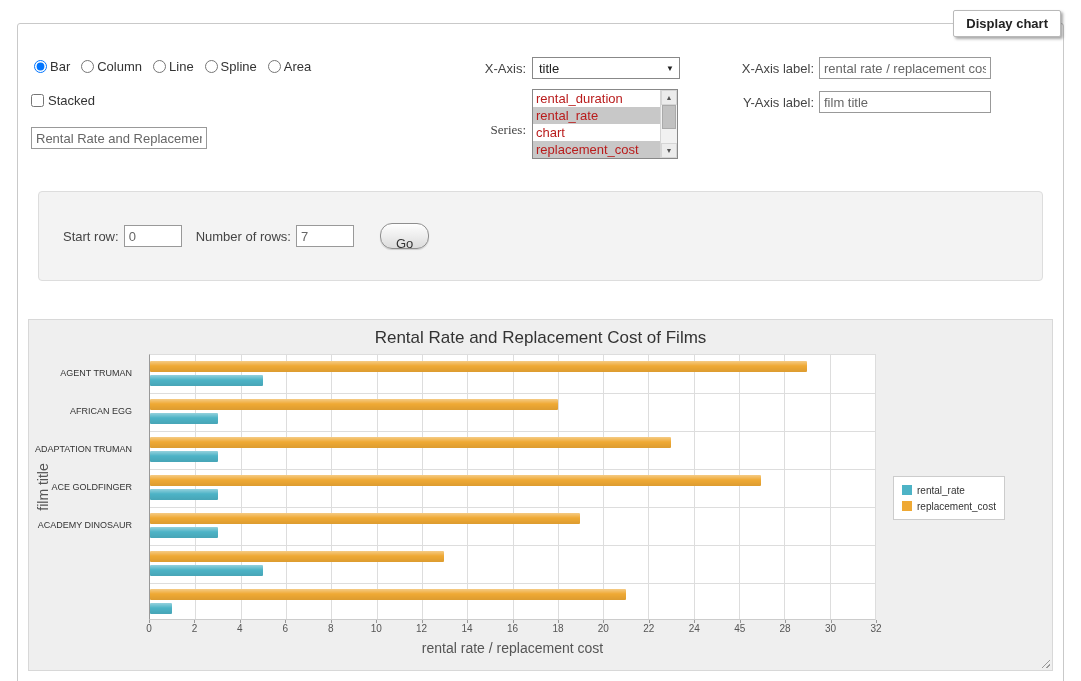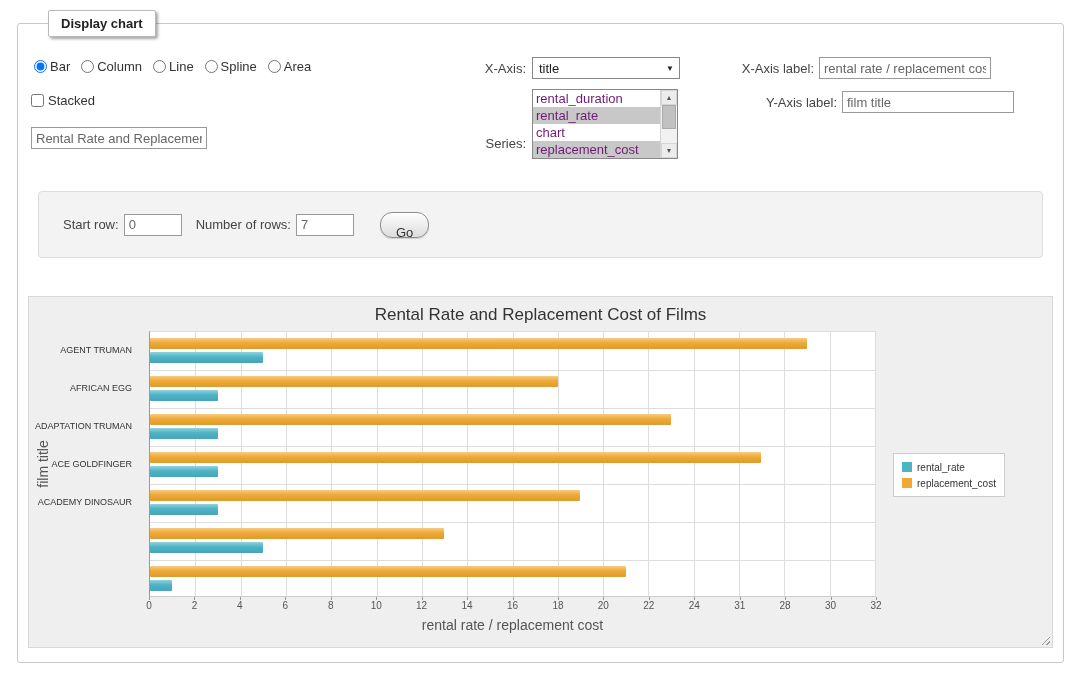--- a/index.html
+++ b/index.html
@@ -1,56 +1,56 @@
 <!DOCTYPE html>
 <html><head>
 <meta charset="utf-8">
 <style>
   * { box-sizing: border-box; }
   html, body { margin:0; padding:0; background:#fff; }
   body { width:1081px; height:681px; font-family:"Liberation Sans","DejaVu Sans",sans-serif; font-size:13px; color:#333; overflow:hidden; }
 
   fieldset.main { position:relative; margin:10px 17px 0; border:1px solid #c9c9c9; border-radius:3px; padding:0 10px 14px; }
-  legend.tab { margin-left:20px; padding:5px 12px; border:1px solid #b9b9b9; background:#fff; font-weight:bold; font-size:13px; color:#222; box-shadow:2px 2px 3px rgba(0,0,0,0.35); border-radius:2px; }
+  legend.tab { margin-left:8px; padding:5px 12px; border:1px solid #b9b9b9; background:#fff; font-weight:bold; font-size:13px; color:#222; box-shadow:2px 2px 3px rgba(0,0,0,0.35); border-radius:2px;text-align:right; }
 
   .controls { position:relative; height:132px; margin-top:8px; }
   .grp { position:absolute; display:flex; align-items:center; }
   .grp-types { top:14px; left:6px; }
   .radio-item { display:flex; align-items:center; margin-right:11px; cursor:default; }
   .radio-item input { margin:0 3px 0 0; }
   .grp-stacked { top:48px; left:3px; cursor:default; }
   .grp-stacked input { margin:0 4px 0 0; }
   .grp-title { top:82px; left:3px; }
 
   input[type=text] { height:22px; border:1px solid #999; padding:2px 4px; font-family:"Liberation Sans",sans-serif; font-size:13px; color:#666; background:#fff; }
   .title-field { width:176px; }
   .axis-field { width:172px; }
 
   .grp-xaxis { top:12px; left:428px; }
   .grp-series { top:44px; left:428px; align-items:flex-end; }
   .grp-xlabel { top:12px; left:698px; }
-  .grp-ylabel { top:46px; left:721px; }
+  .grp-ylabel { top:46px; left:698px; }
   .lab { display:inline-block; text-align:right; margin-right:6px; color:#444; }
   .lab-axis { width:70px; }
   .lab-wide { width:76px; margin-right:5px;margin-left:12px; }
-  .grp-series .lab { margin-bottom:8px; }
+  .grp-series .lab { margin-bottom:21px;font-family:Liberation Serif, serif; }
 
   .select-fake { width:148px; height:22px; border:1px solid #888; background:#fff; display:flex; align-items:center; justify-content:space-between; padding:0 5px 0 6px; color:#222; cursor:default; }
   .sel-arrow { font-size:8px; color:#222; }
 
   .listbox { width:146px; height:70px; border:1px solid #888; background:#fff; display:flex; }
   .lb-options { flex:1; overflow:hidden; }
-  .lb-option { height:17px; line-height:17px; padding:0 3px; white-space:nowrap; color:#701a75; overflow:hidden; }
+  .lb-option { height:17px; line-height:17px; padding:0 3px; white-space:nowrap; color:#b91c1c; overflow:hidden; }
   .lb-option.selected { background:#c8c8c8; }
   .lb-scroll { width:17px; background:#f1f1f1; border-left:1px solid #d5d5d5; display:flex; flex-direction:column; }
   .sb-btn { height:15px; display:flex; align-items:center; justify-content:center; font-size:7px; color:#555; background:#ececec; border:1px solid #d5d5d5; }
   .sb-track { flex:1; position:relative; }
   .sb-thumb { position:absolute; top:0; left:1px; right:1px; height:24px; background:#c1c1c1; border:1px solid #aaa; }
 
-  .rows-panel { margin:14px 10px 0; height:67px; background:#f3f3f3; border:1px solid #ddd; border-radius:4px; display:flex; align-items:center; padding-left:24px; color:#444; }
+  .rows-panel { margin:14px 10px 0; height:90px; background:#f3f3f3; border:1px solid #ddd; border-radius:4px; display:flex; align-items:center; padding-left:24px; color:#444; }
   .lab2 { margin-right:5px; }
   .rows-field { width:58px; margin-right:14px; color:#333; }
   .go-btn { margin-left:12px; height:24px; padding:12px 15px; border:1px solid #8e8e8e; border-radius:12px; background:linear-gradient(#fefefe,#dcdcdc); font-family:"Liberation Sans",sans-serif; font-size:13px; color:#333; box-shadow:0 1px 1px rgba(0,0,0,0.15); cursor:pointer; }
 
   .chart-outer { position:relative; margin:38px 0 0; height:352px; background:#efefef; border:1px solid #d8d8d8; padding-top:8px; }
   .chart-title { text-align:center; font-size:17px; color:#333; height:24px; }
   .chart-body { position:relative; height:312px; }
   .plot { position:absolute; left:120px; top:2px; width:727px; height:266px; background:#fff; border:1px solid #ddd; border-left:1px solid #999; border-bottom:1px solid #ccc; }
   .vgrid { position:absolute; top:0; bottom:0; width:1px; background:#ddd; }
   .hgrid { position:absolute; left:0; right:0; height:1px; background:#ddd; }
@@ -222,21 +222,21 @@
           <span class="xtick" style="left: 50%;">16</span>
           <div class="xtickmark" style="left: 56.25%;"></div>
           <span class="xtick" style="left: 56.25%;">18</span>
           <div class="xtickmark" style="left: 62.5%;"></div>
           <span class="xtick" style="left: 62.5%;">20</span>
           <div class="xtickmark" style="left: 68.75%;"></div>
           <span class="xtick" style="left: 68.75%;">22</span>
           <div class="xtickmark" style="left: 75%;"></div>
           <span class="xtick" style="left: 75%;">24</span>
           <div class="xtickmark" style="left: 81.25%;"></div>
-          <span class="xtick" style="left: 81.25%;">31</span>
+          <span class="xtick" style="left: 81.25%;">45</span>
           <div class="xtickmark" style="left: 87.5%;"></div>
           <span class="xtick" style="left: 87.5%;">28</span>
           <div class="xtickmark" style="left: 93.75%;"></div>
           <span class="xtick" style="left: 93.75%;">30</span>
           <div class="xtickmark" style="left: 100%;"></div>
           <span class="xtick" style="left: 100%;">32</span>
         </div>
       <div class="x-label">rental rate / replacement cost</div>
       <div class="legend" id="chartLegend">
           <div class="legend-entry">

